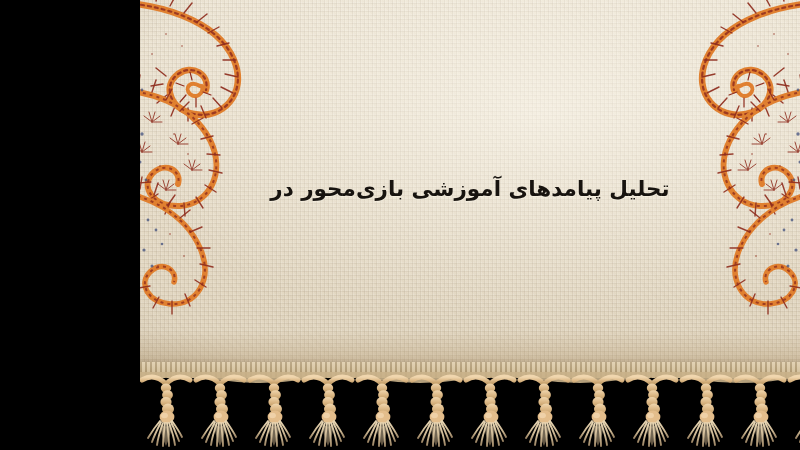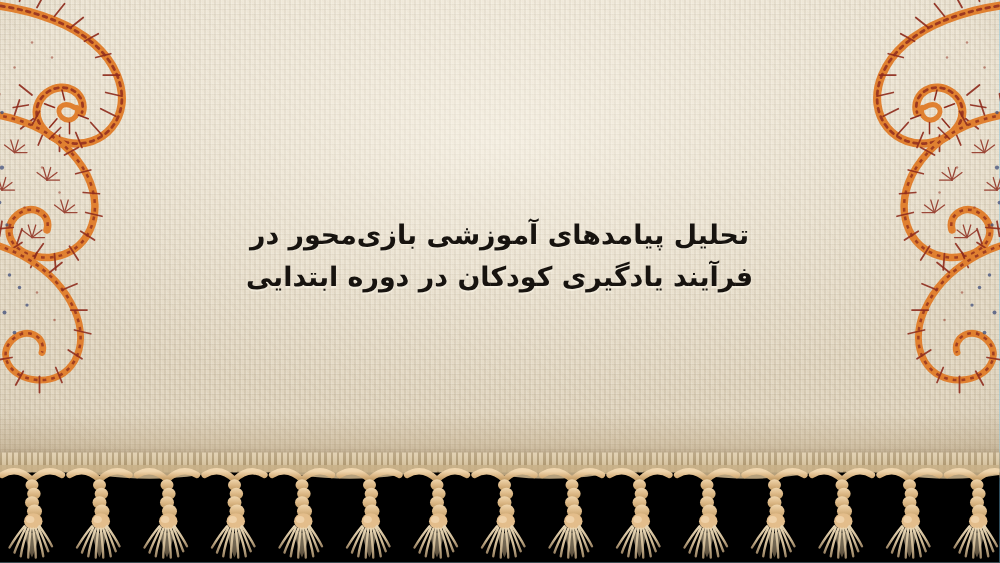--- a/index.html
+++ b/index.html
@@ -1,20 +1,20 @@
 <!DOCTYPE html>
 <html lang="fa" dir="rtl"><head>
 <meta charset="utf-8">
 <style>
   html,body{margin:0;padding:0;background:#000;}
   #stage{
     position:relative;
-    width:800px;height:450px;
+    width:660px;height:450px;
     overflow:hidden;
-    background:#7dd3fc;
+    background:#c2410c;
     font-family:"DejaVu Sans", sans-serif;
   }
 
   
   #fabric{
     position:absolute;left:0;top:0;width:800px;height:376px;
     background-color:#e4d9c3;
     background-image:
       radial-gradient(ellipse 620px 300px at 50% 30%, rgba(255,252,244,.55), rgba(255,252,244,0) 72%),
       linear-gradient(180deg, rgba(255,253,247,.30) 0%, rgba(214,200,176,.28) 100%),
@@ -403,21 +403,20 @@
         <circle cx="66" cy="160" r="1"></circle>
         <circle cx="38" cy="172" r="1"></circle>
       <circle cx="48" cy="240" r="1"></circle>
         <circle cx="62" cy="262" r="1"></circle>
         <circle cx="36" cy="272" r="1"></circle>
     </g>
   </svg>
 
   <div id="title-block">
     <span class="title-line">تحلیل پیامدهای آموزشی بازی‌محور در</span>
-    <span class="title-line">فرآیند یادگیری کودکان در دوره ابتدایی</span>
   </div>
 
   <div id="fringe-band"></div>
 
   <svg id="tassels" viewBox="0 0 800 78" xmlns="http://www.w3.org/2000/svg" preserveAspectRatio="none">
     <defs>
       <linearGradient id="cordG" x1="0" y1="0" x2="0" y2="1">
         <stop offset="0%" stop-color="#f0d6ae"></stop>
         <stop offset="50%" stop-color="#dcb886"></stop>
         <stop offset="100%" stop-color="#bf9963"></stop>

